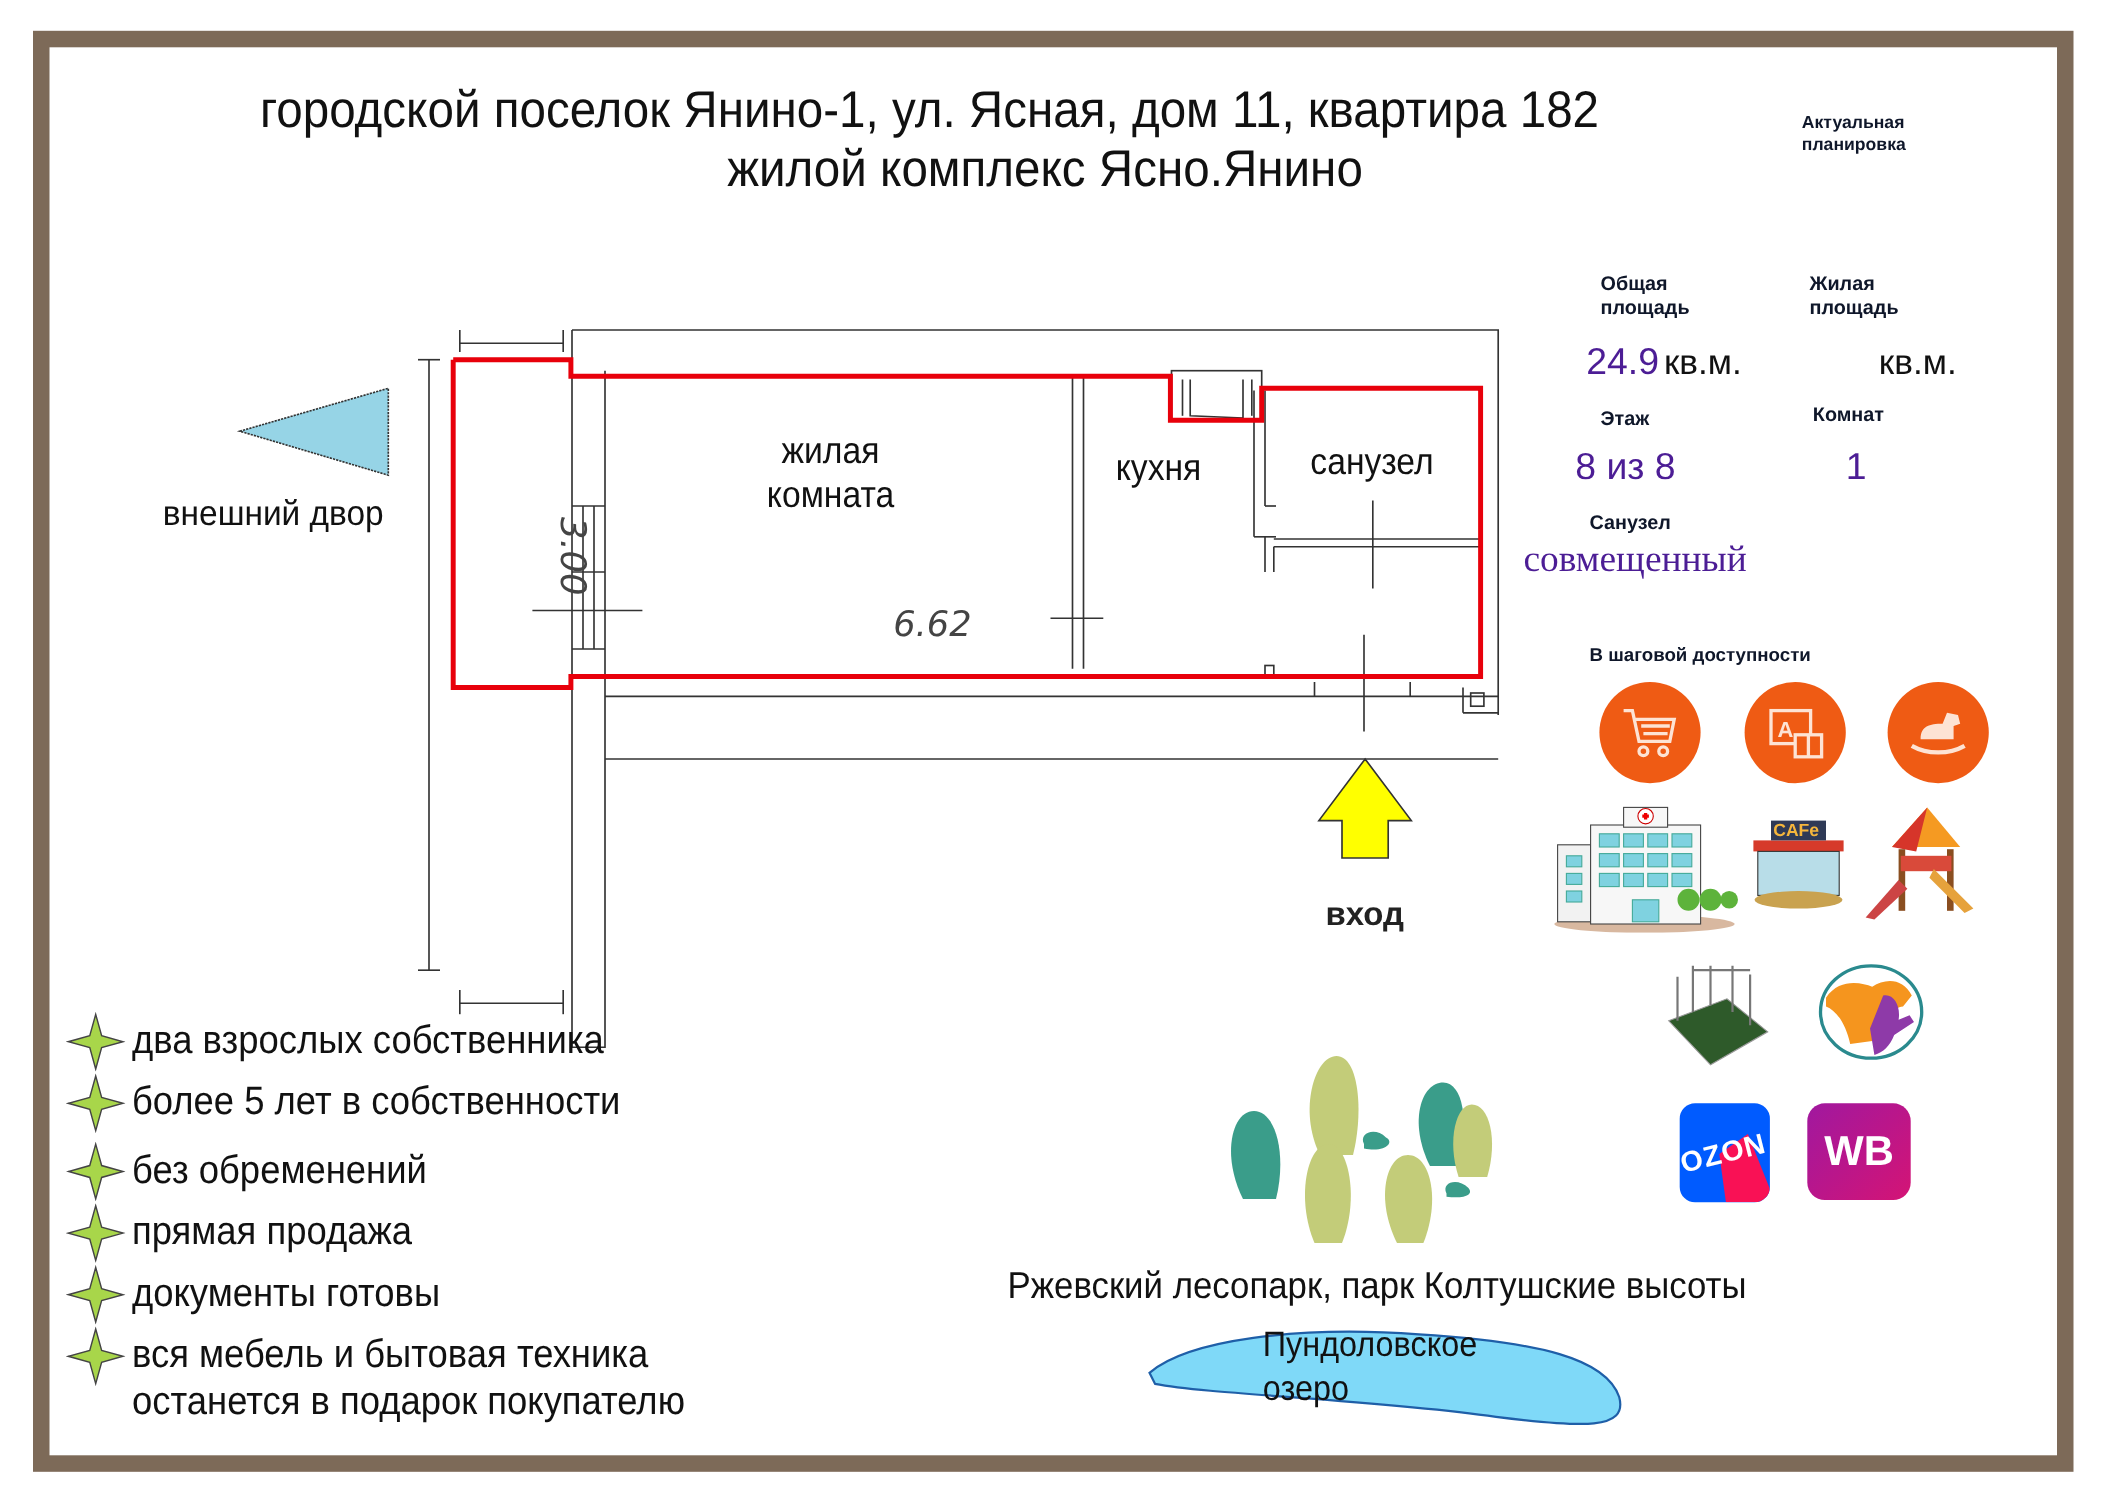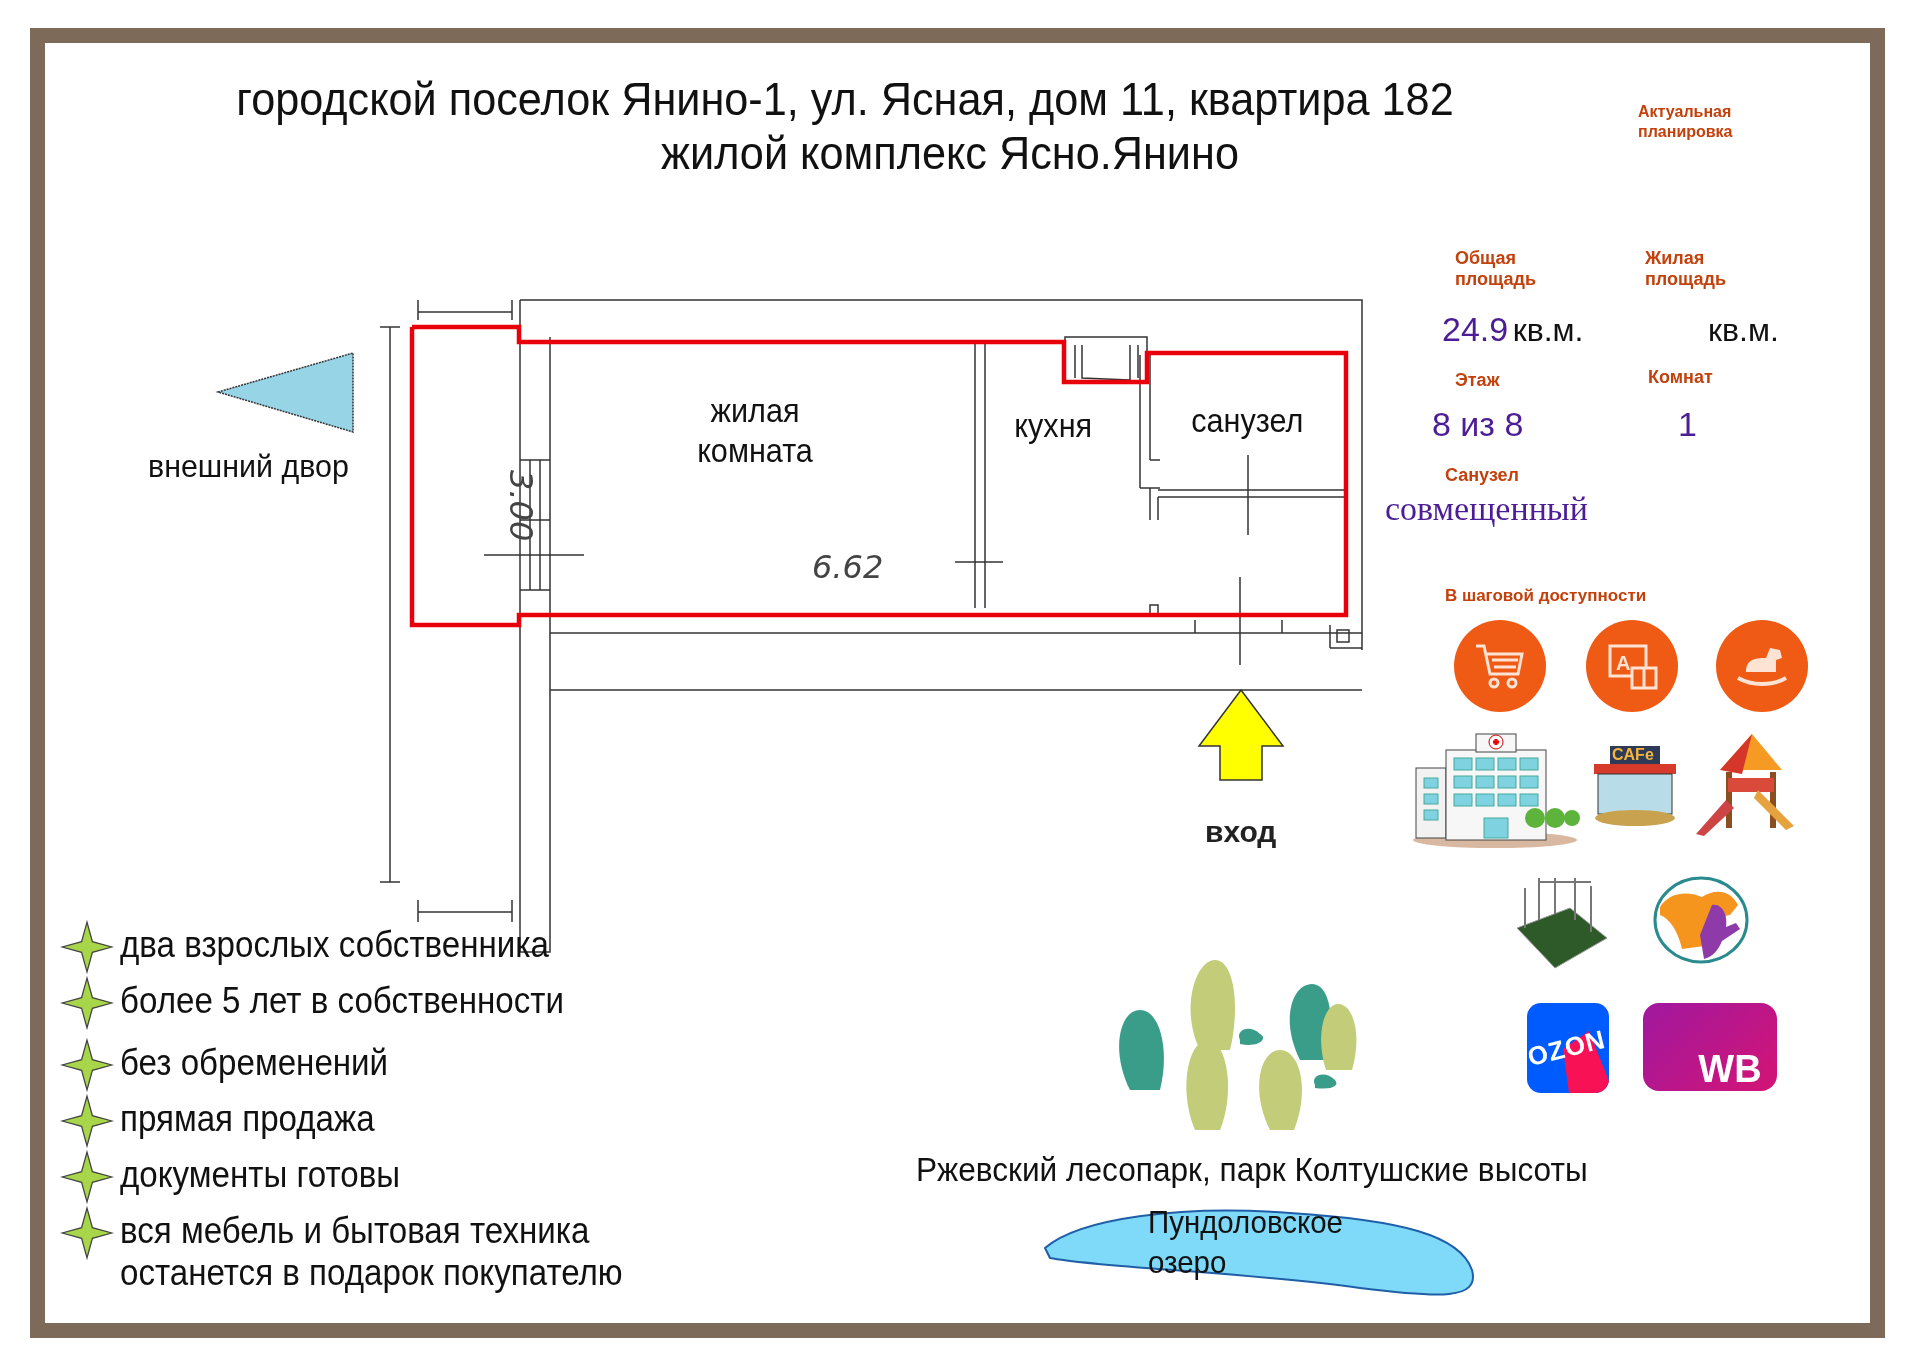--- a/index.html
+++ b/index.html
@@ -2,21 +2,21 @@
 <html><head>
 <meta charset="utf-8">
 <style>
   html, body { margin:0; padding:0; background:#ffffff; }
   body { width:1920px; height:1364px; position:relative; overflow:hidden; font-family:"Liberation Sans", sans-serif; color:#111; }
   .frame { position:absolute; left:30px; top:28px; width:1825px; height:1280px; border:15px solid #7d6a58; box-sizing:content-box; }
   .abs { position:absolute; }
   .title { left:0; width:1750px; text-align:center; font-size:47px; line-height:54px; color:#111; transform:scaleX(0.92); transform-origin:center; }
   .t1 { top:72px; left:-30px; }
   .t2 { top:126px; left:75px; }
-  .faint { color:#c2410c; font-size:18px; line-height:21px; font-weight:bold; }
+  .faint { color:#0f172a; font-size:18px; line-height:21px; font-weight:bold; }
   .stat-val { font-size:34px; color:#4c1d95; }
   .unit { font-size:32px; }
   .plan-label { font-size:34px; text-align:center; line-height:40px; transform:scaleX(0.9); }
   .dim { font-family:"DejaVu Sans", sans-serif; font-style:italic; font-size:32px; color:#444; font-weight:200; }
   .feature { left:60px; display:flex; align-items:flex-start; }
   .feature .star { width:54px; height:54px; margin-right:6px; flex:none; }
   .feature .text { font-size:36px; line-height:42px; transform:scaleX(0.92); transform-origin:left; white-space:nowrap; margin-top:4px; }
   .amenity { position:absolute; }
   .circle-ico { width:92px; height:92px; border-radius:50%; background:#ef5b14; display:flex; align-items:center; justify-content:center; }
   .park-text { font-size:34px; white-space:nowrap; transform:scaleX(0.93); transform-origin:left; }
@@ -222,21 +222,21 @@
   <path d="M60,30 C70,28 76,40 74,52 L84,48 L88,54 L70,66 C66,76 60,82 52,84 L48,60 Z" fill="#8e3aa8"></path>
 </svg>
 
 <div class="amenity" style="left:1527px; top:1003px; width:82px; height:90px; border-radius:14px; background:#005bff; overflow:hidden;">
   <svg width="82" height="90" class="abs" style="left:0;top:0;">
       <polygon points="36,46 62,28 82,78 82,90 42,90" fill="#f91155"></polygon>
     </svg>
   <div class="abs" style="left:0; top:30px; color:#fff; font-weight:bold; font-size:26px; transform:rotate(-14deg); letter-spacing:1px;">OZON</div>
 </div>
 
-<div class="amenity" style="left:1643px; top:1003px; width:94px; height:88px; border-radius:16px; background:linear-gradient(135deg,#a0189f,#d41475); overflow:hidden; display:flex; align-items:flex-end; justify-content:center;padding-left:40px;">
+<div class="amenity" style="left:1643px; top:1003px; width:94px; height:88px; border-radius:16px; background:linear-gradient(135deg,#a0189f,#d41475); overflow:hidden; display:flex; align-items:center; justify-content:center;">
   <span style="color:#fff; font-size:38px; font-weight:bold;">WB</span>
 </div>
 
 <svg class="abs" style="left:1100px; top:940px;" width="290" height="200">
   <path d="M30,150 C10,110 20,70 40,70 C60,70 70,110 60,150 Z" fill="#3a9d8a"></path>
   <path d="M100,110 C80,70 95,20 115,20 C135,20 140,70 130,110 Z" fill="#c3cc79"></path>
   <path d="M140,100 C135,90 150,84 160,94 C168,98 160,108 140,104 Z" fill="#3a9d8a"></path>
   <path d="M200,120 C180,80 192,44 212,44 C230,44 236,80 226,120 Z" fill="#3a9d8a"></path>
   <path d="M226,130 C215,96 224,64 238,64 C254,64 262,96 252,130 Z" fill="#c3cc79"></path>
   <path d="M95,190 C78,150 88,100 108,100 C126,100 136,150 120,190 Z" fill="#c3cc79"></path>

